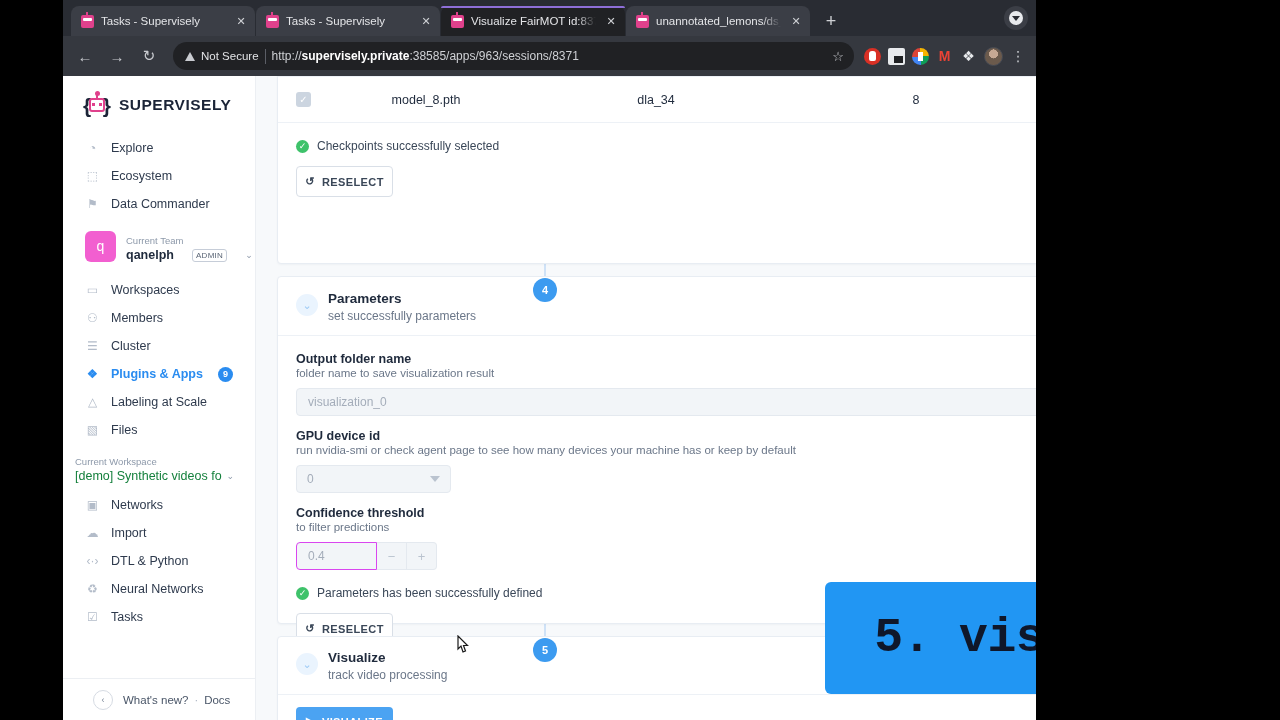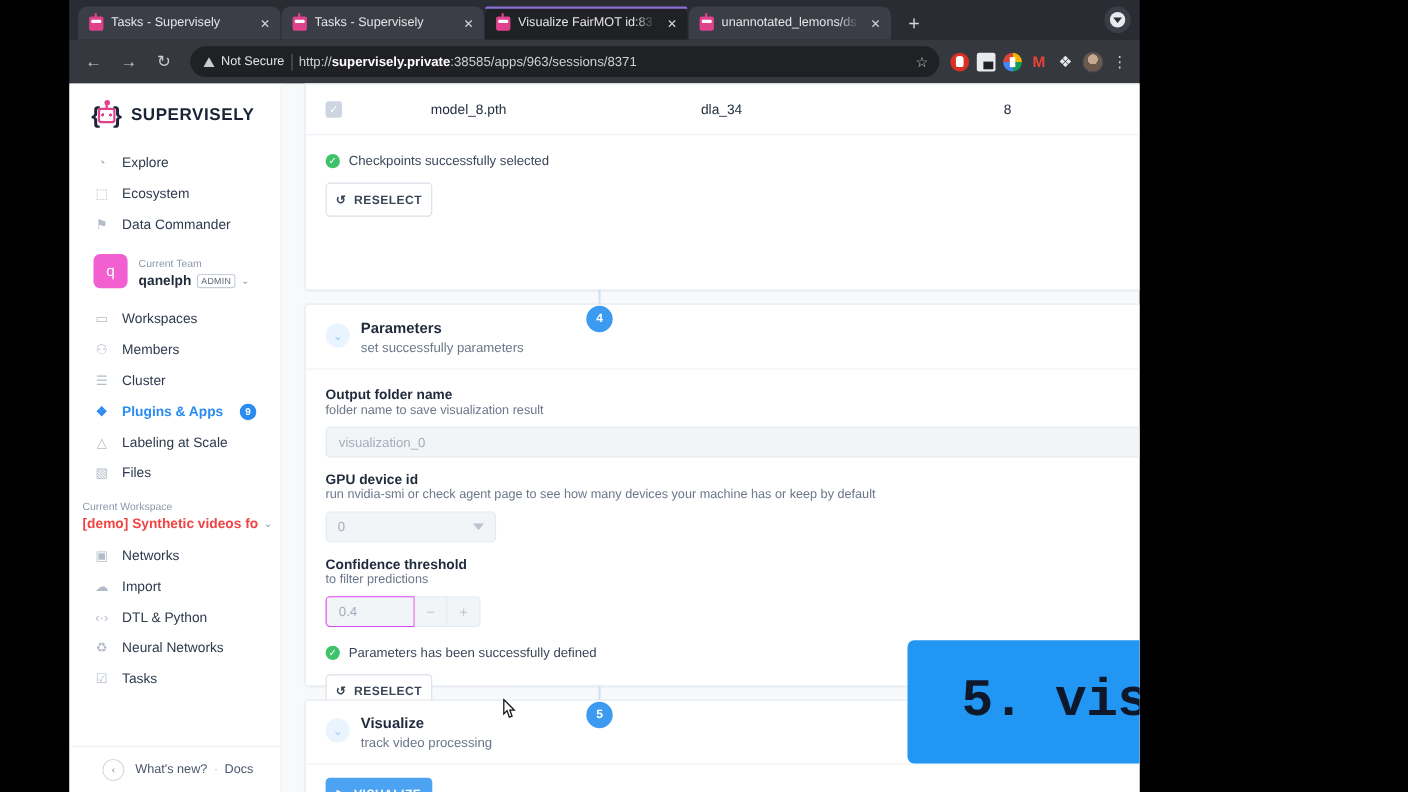--- a/index.html
+++ b/index.html
@@ -178,33 +178,33 @@
     min-width: 15px; height: 15px; border-radius: 8px; display: flex;
     align-items: center; justify-content: center; padding: 0 4px; margin-left: 4px;
   }
 
   .team-row { display: flex; align-items: center; gap: 10px; padding: 10px 10px 12px 22px; }
   .team-avatar {
     width: 31px; height: 31px; flex: 0 0 31px; border-radius: 6px; background: #f25fd0;
     color: #fff; font-size: 14px; display: flex; align-items: center; justify-content: center;
   }
   .team-label { color: #8d99aa; font-size: 9.5px; line-height: 12px; }
-  .team-name-row { display: flex; align-items: center; gap: 5px; }
+  .team-name-row { display: flex; align-items: center; gap: 18px; }
   .team-name { color: #1f2a3c; font-size: 12.5px; font-weight: 700; }
   .admin-chip {
     border: 1px solid #c6cdd8; border-radius: 3px; color: #5a6575;
     font-size: 8px; padding: 1px 3px; letter-spacing: .3px;
   }
   .caret { color: #8d99aa; font-size: 9px; }
 
   .section-label {
     color: #8d99aa; font-size: 9.5px; padding: 10px 0 2px 12px;
   }
   .workspace-row { display: flex; align-items: center; gap: 5px; padding: 0 10px 6px 12px; }
-  .workspace-name { color: #ef4444; font-size: 12.5px; font-weight: 700; white-space: nowrap; }
+  .workspace-name { color: #15803d; font-size: 12.5px; font-weight: 400; white-space: nowrap; }
 
   .sidebar-footer {
     position: absolute; left: 0; right: 0; bottom: 0; height: 42px;
     border-top: 1px solid #eceff3; display: flex; align-items: center;
     gap: 10px; padding-left: 30px;
   }
   .circle-btn {
     width: 20px; height: 20px; border-radius: 50%; border: 1px solid #d6dbe3;
     color: #7a8698; font-size: 9px; display: flex; align-items: center; justify-content: center;
   }

